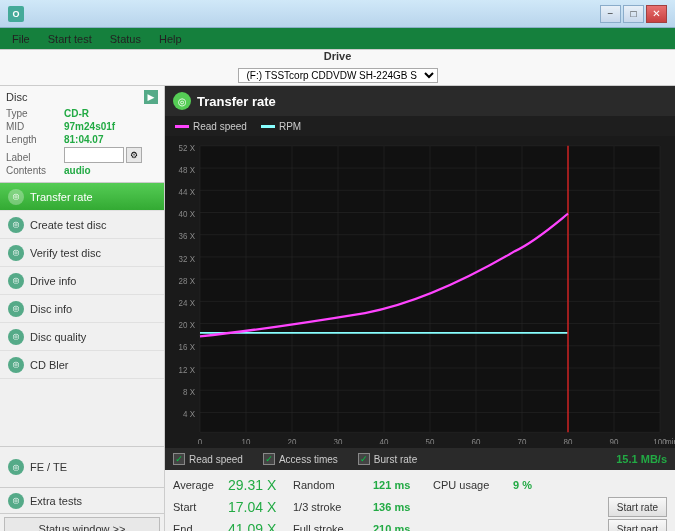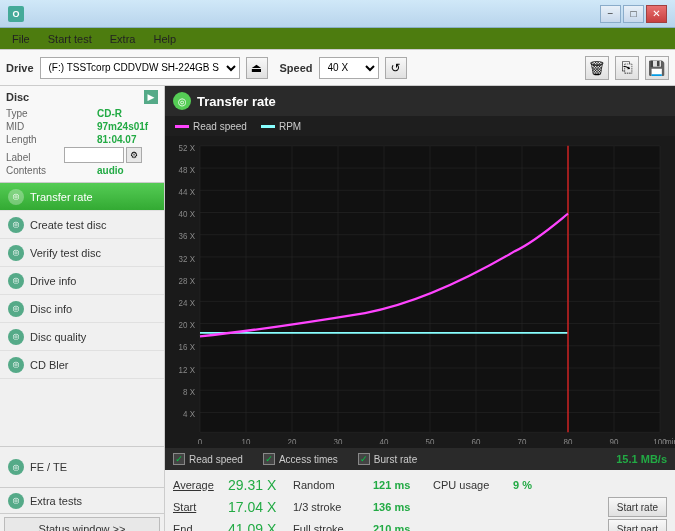--- a/index.html
+++ b/index.html
@@ -49,21 +49,21 @@
       background: linear-gradient(to bottom, #e8f0f8, #c8d8ec);
       cursor: pointer;
       display: flex; align-items: center; justify-content: center;
       font-size: 10px;
       color: #333;
     }
     .title-btn.close { background: linear-gradient(to bottom, #e87070, #c84040); color: white; border-color: #a04040; }
 
     
     #menu-bar {
-      background: #4d7c0f;
+      background: #15803d;
       height: 22px;
       display: flex;
       align-items: center;
       padding: 0 4px;
       border-bottom: 1px solid #ccc;
       gap: 2px;
     }
     .menu-item {
       padding: 2px 8px;
       cursor: pointer;
@@ -73,20 +73,21 @@
 
     
     #toolbar {
       background: #f8f8f8;
       height: 36px;
       display: flex;
       align-items: center;
       padding: 0 6px;
       border-bottom: 1px solid #ccc;
       gap: 6px;
+      flex-direction: column;
     }
     #drive-label { font-size: 11px; font-weight: bold; color: #333; }
     #drive-select {
       height: 22px;
       font-size: 10px;
       border: 1px solid #aaa;
       background: white;
       padding: 0 4px;
       width: 200px;
     }
@@ -137,35 +138,35 @@
       padding: 4px 6px;
       border-bottom: 1px solid #ccc;
       background: #f8f8f8;
     }
     #disc-header {
       display: flex;
       align-items: center;
       justify-content: space-between;
       margin-bottom: 4px;
     }
-    #disc-title { font-weight: bold; font-size: 11px; color: #333; }
+    #disc-title { font-weight: normal; font-size: 11px; color: #333; }
     #disc-arrow {
       width: 14px; height: 14px;
       background: #5a8; color: white;
       display: flex; align-items: center; justify-content: center;
       font-size: 9px; cursor: pointer;
     }
     .disc-row {
       display: flex;
       font-size: 10px;
       margin-bottom: 2px;
       align-items: flex-end;
     }
     .disc-row-label { color: #666; width: 58px; flex-shrink: 0; }
-    .disc-row-value { color: #22aa44; font-weight: bold; margin-left: 33px; }
+    .disc-row-value { color: #22aa44; font-weight: bold; }
     #label-input {
       height: 16px;
       border: 1px solid #aaa;
       background: white;
       width: 60px;
       font-size: 10px;
     }
     #label-settings-btn {
       width: 16px; height: 16px;
       border: 1px solid #aaa;
@@ -305,21 +306,21 @@
     #stats-area {
       background: #f0f0f0;
       padding: 4px 8px;
     }
     .stats-row {
       display: flex;
       align-items: center;
       height: 22px;
       gap: 10px;
     }
-    .stat-label { color: #333; font-size: 11px; width: 45px; text-decoration: underline; }
+    .stat-label { color: #333; font-size: 11px; width: 45px; }
     .stat-value { color: #22aa44; font-weight: normal; font-size: 14px; width: 55px; }
     .stat-label2 { color: #333; font-size: 11px; width: 70px; }
     .stat-value2 { color: #22aa44; font-weight: bold; font-size: 11px; width: 50px; }
     .stat-label3 { color: #333; font-size: 11px; width: 70px; }
     .stat-value3 { color: #22aa44; font-weight: bold; font-size: 11px; width: 50px; }
     .stats-btn {
       height: 20px;
       padding: 0 8px;
       border: 1px solid #aaa;
       background: linear-gradient(to bottom, #f8f8f8, #e0e0e0);
@@ -340,21 +341,21 @@
   <div id="title-buttons">
     <div class="title-btn">−</div>
     <div class="title-btn">□</div>
     <div class="title-btn close">✕</div>
   </div>
 </div>
 
 <div id="menu-bar">
   <div class="menu-item">File</div>
   <div class="menu-item">Start test</div>
-  <div class="menu-item">Extra</div>
+  <div class="menu-item">Status</div>
   <div class="menu-item">Help</div>
 </div>
 
 <div id="toolbar">
   <span id="drive-label">Drive</span>
   <select id="drive-select">
     <option>(F:)  TSSTcorp CDDVDW SH-224GB SB00</option>
   </select>
   <div class="toolbar-icon-btn">⏏</div>
   <span id="speed-label">Speed</span>

